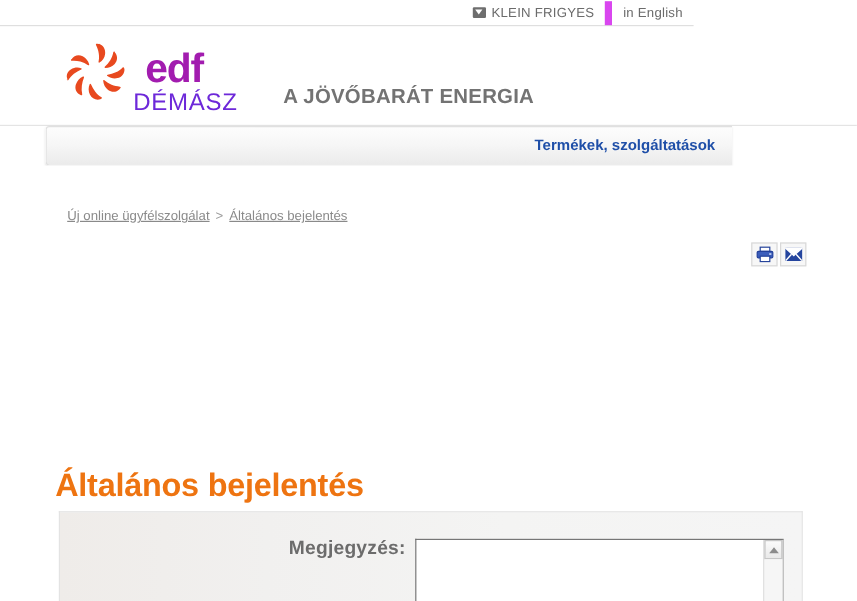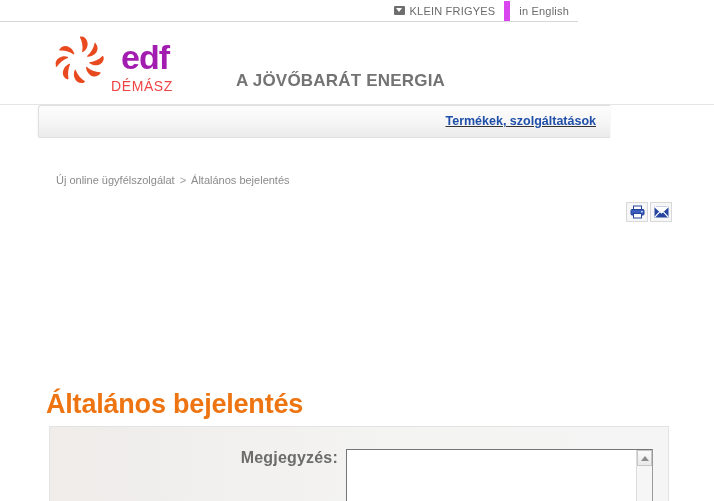--- a/index.html
+++ b/index.html
@@ -87,22 +87,22 @@
     font-size: 34px;
     font-weight: bold;
     color: #a21caf;
     letter-spacing: -1px;
     line-height: 34px;
   }
   .demasz-word {
     position: absolute;
     left: 59px; top: 45px;
     font-family: "Liberation Sans", sans-serif;
-    font-size: 14px;
-    color: #ef4444;
+    font-size: 20px;
+    color: #6d28d9;
     letter-spacing: .6px;
     line-height: 18px;
   }
   .tagline {
     position: absolute;
     left: 236px; top: 49px;
     font-size: 17px;
     font-weight: bold;
     color: #737373;
     letter-spacing: .2px;
@@ -117,21 +117,20 @@
     height: 33px;
     background: linear-gradient(to bottom, #fdfdfd 0%, #f6f6f6 48%, #ebebeb 100%);
     border: 1px solid #e0e0e0;
     border-right: none;
     border-radius: 3px 0 0 3px;
     box-shadow: 0 1px 2px rgba(0,0,0,0.10);
     display: flex;
     justify-content: flex-end;
     align-items: center;
     box-sizing: border-box;
-    text-decoration: underline;
   }
   .nav-item {
     color: #1f4fa8;
     font-size: 12.5px;
     font-weight: bold;
     padding: 0 14px;
     line-height: 31px;
     height: 31px;
     white-space: nowrap;
     border-left: 1px solid #e4e4e4;
@@ -149,20 +148,21 @@
   }
   .breadcrumb {
     position: absolute;
     left: 56px; top: 36px;
     font-size: 11px;
     color: #8a8a8a;
     white-space: nowrap;
   }
   .breadcrumb a {
     color: #8a8a8a;
+    text-decoration: underline;
     cursor: pointer;
     margin-top: 32px;
   }
   .breadcrumb .sep {
     padding: 0 5px;
     text-decoration: none;
     color: #9a9a9a;
   }
 
   .tools {

